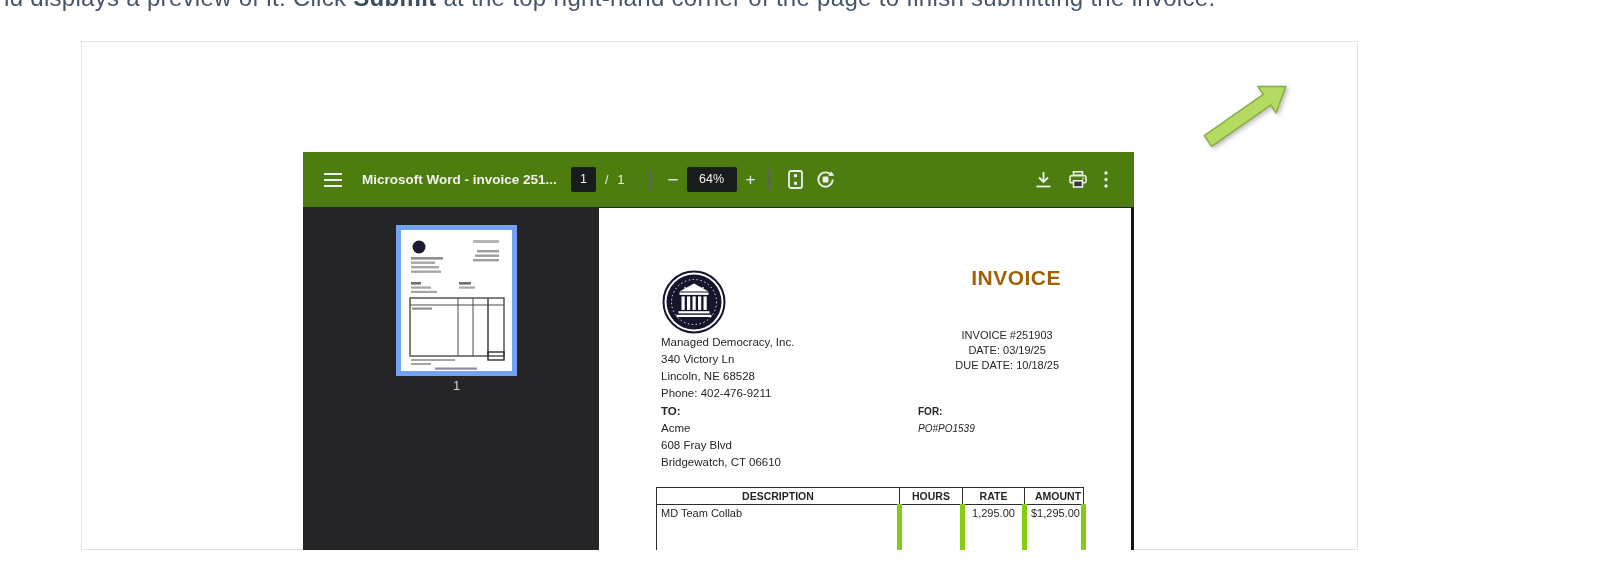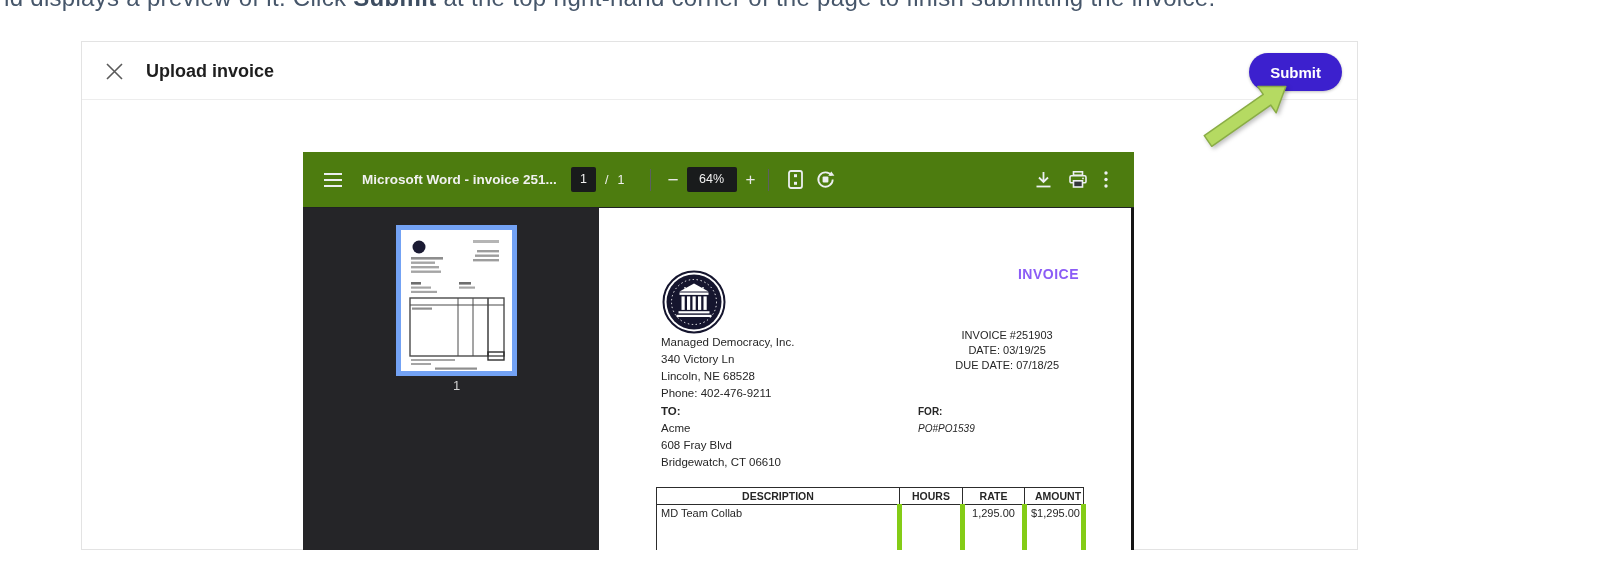--- a/index.html
+++ b/index.html
@@ -55,22 +55,22 @@
   .thumb { position: absolute; left: 93px; top: 17px; width: 121px; height: 151px;
     background: #73a2f4; padding: 5px; cursor: pointer; }
   .thumb-page { width: 111px; height: 141px; background: #fff; }
   .thumb-label { position: absolute; left: 93px; top: 170px; width: 121px;
     text-align: center; color: #d2d2d2; font-size: 13px; }
 
   .page { position: relative; flex: 1; background: #fff; border-right: 3px solid #151515;
     overflow: hidden; color: #262626; }
   .logo { position: absolute; left: 63px; top: 62px; }
   .company { position: absolute; left: 62px; top: 126px; font-size: 11.5px; line-height: 17px; }
-  .inv-title { position: absolute; top: 58px; right: 52px; font-size: 14px; font-weight: 700;
-    color: #8b5cf6; letter-spacing: .5px; }
+  .inv-title { position: absolute; top: 58px; right: 70px; font-size: 21px; font-weight: 700;
+    color: #a16207; letter-spacing: .5px; }
   .inv-meta { position: absolute; top: 120px; right: 72px; text-align: center;
     font-size: 11px; line-height: 15px; }
   .to-block { position: absolute; left: 62px; top: 195px; font-size: 11.5px; line-height: 17px; }
   .for-block { position: absolute; left: 277px; top: 195px; font-size: 10px; line-height: 17px; margin-left: 42px; }
   .blk-label { font-weight: 700; }
   .for-value { font-style: italic; }
   .inv-table { position: absolute; left: 57px; top: 279px; width: 427px; border-collapse: collapse;
     table-layout: fixed; }
   .inv-table th { border: 1px solid #2c2c2c; font-size: 10.5px; font-weight: 700;
     height: 17px; padding: 1px 10px; text-align: center; }
@@ -79,27 +79,20 @@
     vertical-align: top; height: 60px; }
   .num { text-align: center; }
 </style>
 </head>
 <body>
 
 <div class="instruction"><span>nd displays a preview of it. Click </span><b>Submit</b><span> at the top right-hand corner of the page to finish submitting the invoice.</span></div>
 
 <div class="modal">
 
-  <div class="modal-header">
-    <svg class="close-btn" viewBox="0 0 17 17">
-      <path d="M1 1 L16 16 M16 1 L1 16" stroke="#5a5a5a" stroke-width="1.6" fill="none"></path>
-    </svg>
-    <div class="modal-title">Upload invoice</div>
-    <button class="submit-btn">Submit</button>
-  </div>
 
   <div class="viewer">
     <div class="toolbar">
       <svg class="tb-menu" width="18" height="14" viewBox="0 0 18 14">
         <path d="M0 1h18 M0 7h18 M0 13h18" stroke="#eceff1" stroke-width="2"></path>
       </svg>
       <div class="tb-title">Microsoft Word - invoice 251...</div>
 
       <div class="tb-center">
         <div class="dark-box page-box">1</div>
@@ -201,21 +194,21 @@
           <div>340 Victory Ln</div>
           <div>Lincoln, NE  68528</div>
           <div>Phone: 402-476-9211</div>
         </div>
 
         <div class="inv-title">INVOICE</div>
 
         <div class="inv-meta">
           <div>INVOICE #251903</div>
           <div>DATE: 03/19/25</div>
-          <div>DUE DATE: 07/18/25</div>
+          <div>DUE DATE: 10/18/25</div>
         </div>
 
         <div class="to-block">
           <div class="blk-label">TO:</div>
           <div>Acme</div>
           <div>608 Fray Blvd</div>
           <div>Bridgewatch, CT  06610</div>
         </div>
 
         <div class="for-block">

